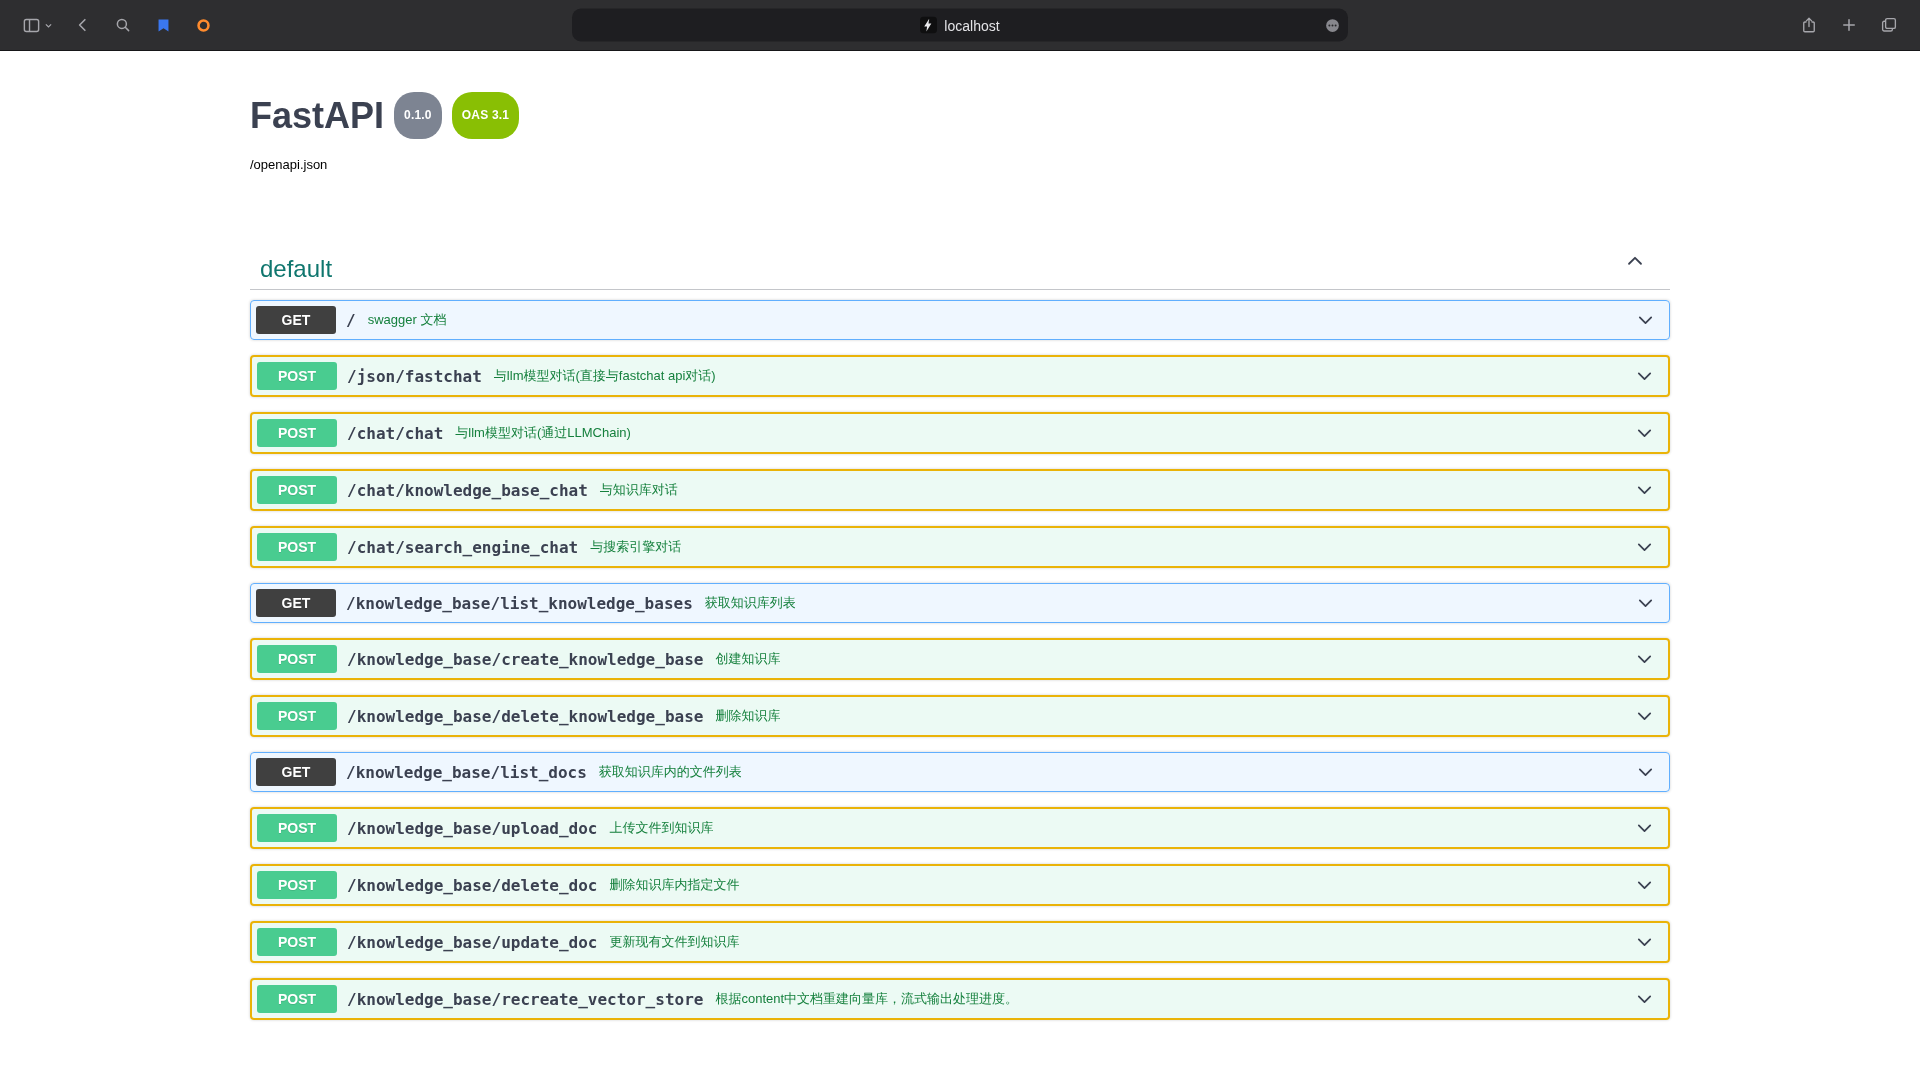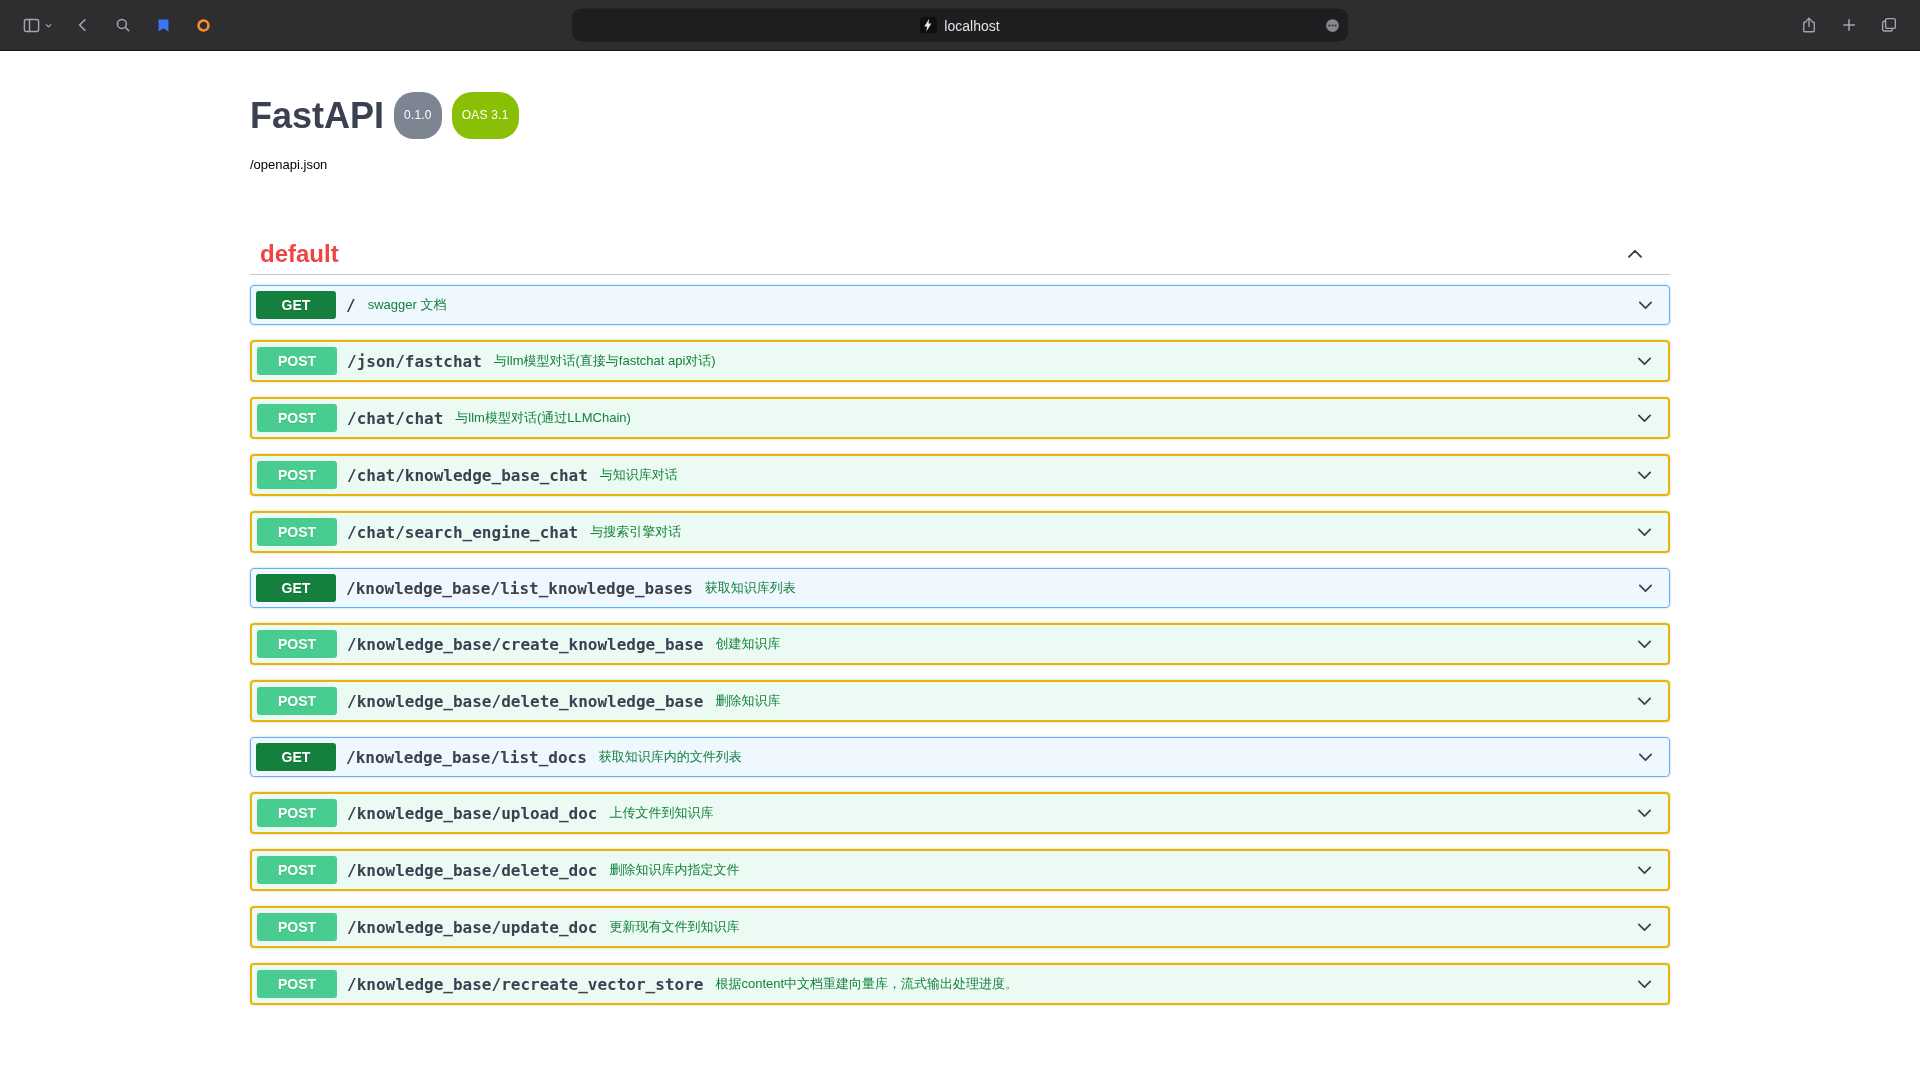--- a/index.html
+++ b/index.html
@@ -22,44 +22,44 @@
             color:#e3e3e6; font-size:14px; cursor:text; }
   .urlbar .page-menu { position:absolute; right:7px; top:50%; transform:translateY(-50%);
             background:none; border:none; cursor:pointer; display:flex; align-items:center; }
   .favicon { display:flex; align-items:center; }
 
   
   .page { height:1029px; background:#fff; overflow:hidden; }
   .content { width:1460px; margin:0 auto; padding:0 20px; }
   .info { margin-top:44px; }
   .api-title { font-size:36px; font-weight:700; color:#3b4151; line-height:41px; }
-  .badge { display:inline-block; font-size:12px; font-weight:400; color:#fff;
+  .badge { display:inline-block; font-size:12px; font-weight:700; color:#fff;
            padding:3px 10px; border-radius:20px; position:relative; top:-9px;
            margin-left:10px; letter-spacing:.2px; }
   .badge.version { background:#7d8492; }
   .badge.oas { background:#89bf04; }
   .spec-link { display:inline-block; margin-top:9px; font-size:13px; color:#000000;
                text-decoration:none; cursor:pointer; }
 
   #sections { margin-top:60px; }
   .opblock-tag { display:flex; align-items:center; padding:6px 20px 6px 10px;
                  border-bottom:1px solid rgba(59,65,81,.3); margin-bottom:10px;
                  cursor:pointer; }
-  .tag-title { font-size:24px; font-weight:700; color:#ef4444; flex:1; line-height:29px; }
+  .tag-title { font-size:24px; font-weight:400; color:#0f766e; flex:1; line-height:29px;margin-top:15px; }
   .collapse-btn { background:none; border:none; cursor:pointer; padding:2px 4px;
                   display:flex; align-items:center; }
 
   .opblock { display:flex; align-items:center; border-radius:4px; margin-bottom:15px;
              padding:5px; box-shadow:0 0 3px rgba(0,0,0,.19); cursor:pointer; }
   .opblock-get  { background:rgba(97,175,254,.1);  border:1px solid #61affe; }
   .opblock-post { background:rgba(73,204,144,.1); border:2px solid #eab308; }
   .method { flex:0 0 80px; text-align:center; padding:6px 0; border-radius:3px;
             font-size:14px; font-weight:700; color:#fff;
             text-shadow:0 1px 0 rgba(0,0,0,.1); }
-  .method-get  { background:#15803d; }
+  .method-get  { background:#404040; }
   .method-post { background:#49cc90; }
   .path { margin-left:10px; font-family:"DejaVu Sans Mono","Liberation Mono",monospace;
           font-size:16px; font-weight:700; color:#3b4151; }
   .desc { margin-left:12px; font-size:13px; color:#15803d; }
   .arrow { margin-left:auto; background:none; border:none; cursor:pointer;
            padding:0 8px; display:flex; align-items:center; }
 </style>
 </head>
 <body>
 

